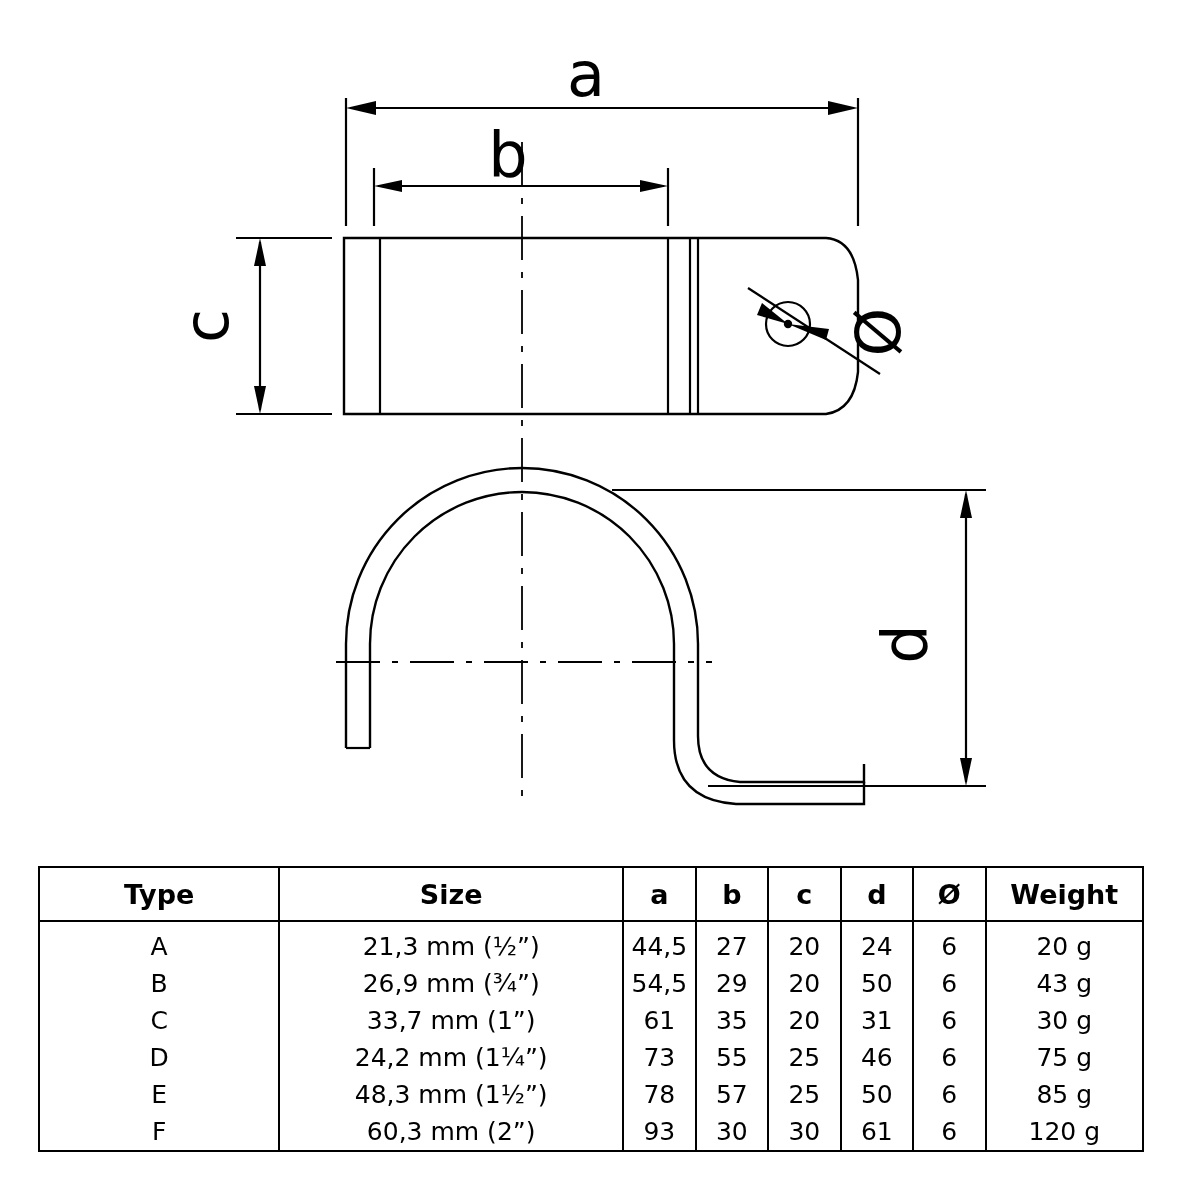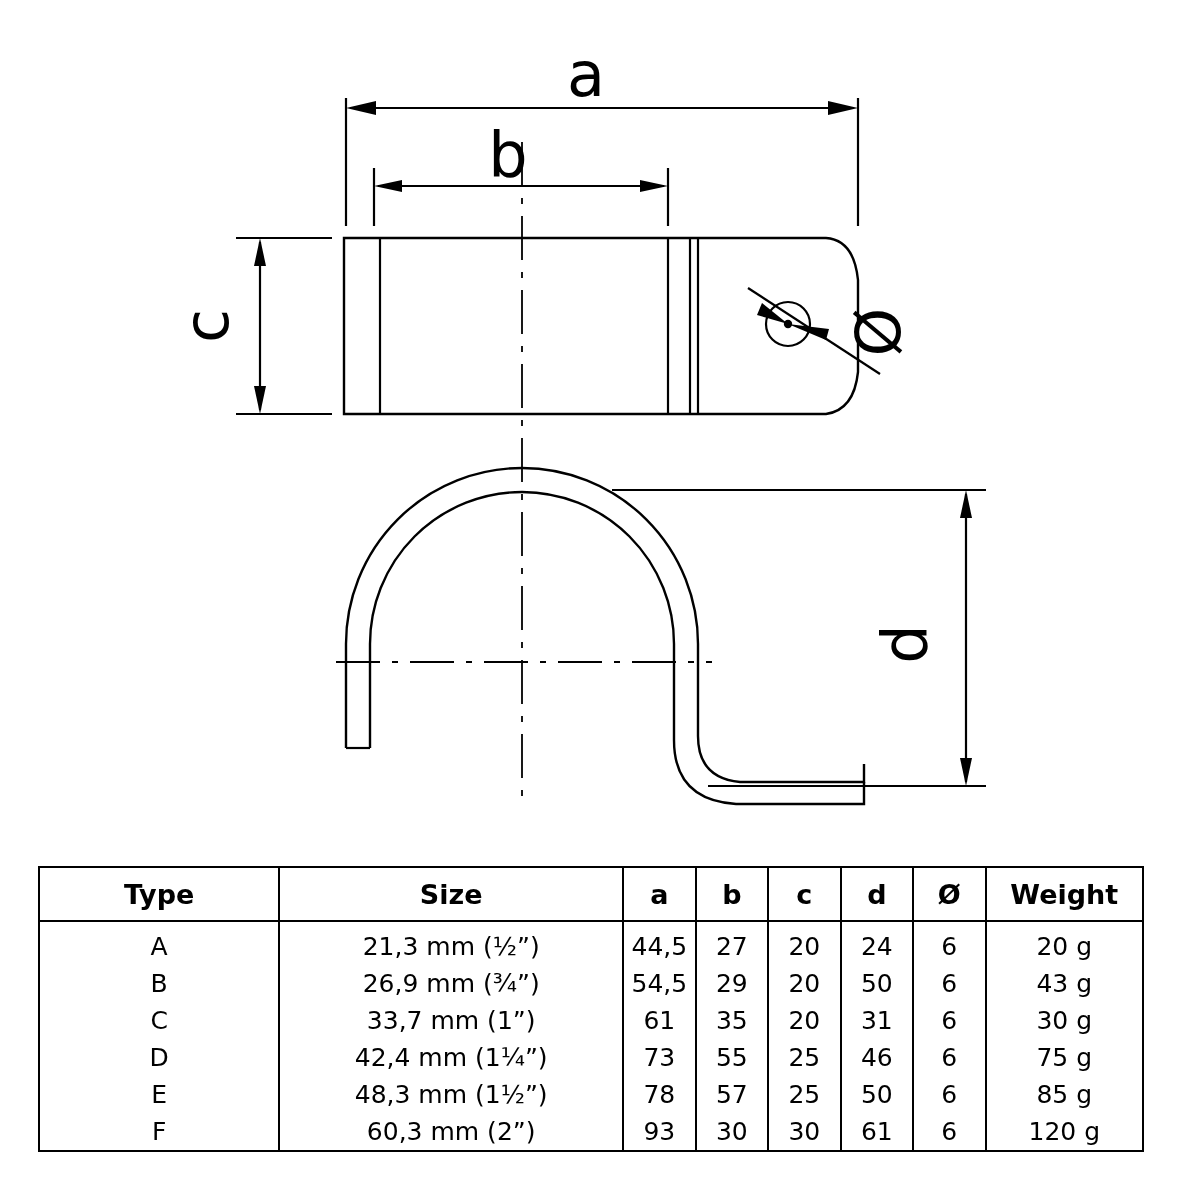--- a/index.html
+++ b/index.html
@@ -175,21 +175,21 @@
       <td>33,7 mm (1”)</td>
       <td>61</td>
       <td>35</td>
       <td>20</td>
       <td>31</td>
       <td>6</td>
       <td>30 g</td>
     </tr>
     <tr>
       <td>D</td>
-      <td>42,4 mm (1¼”)</td>
+      <td>24,2 mm (1¼”)</td>
       <td>73</td>
       <td>55</td>
       <td>25</td>
       <td>46</td>
       <td>6</td>
       <td>75 g</td>
     </tr>
     <tr>
       <td>E</td>
       <td>48,3 mm (1½”)</td>

